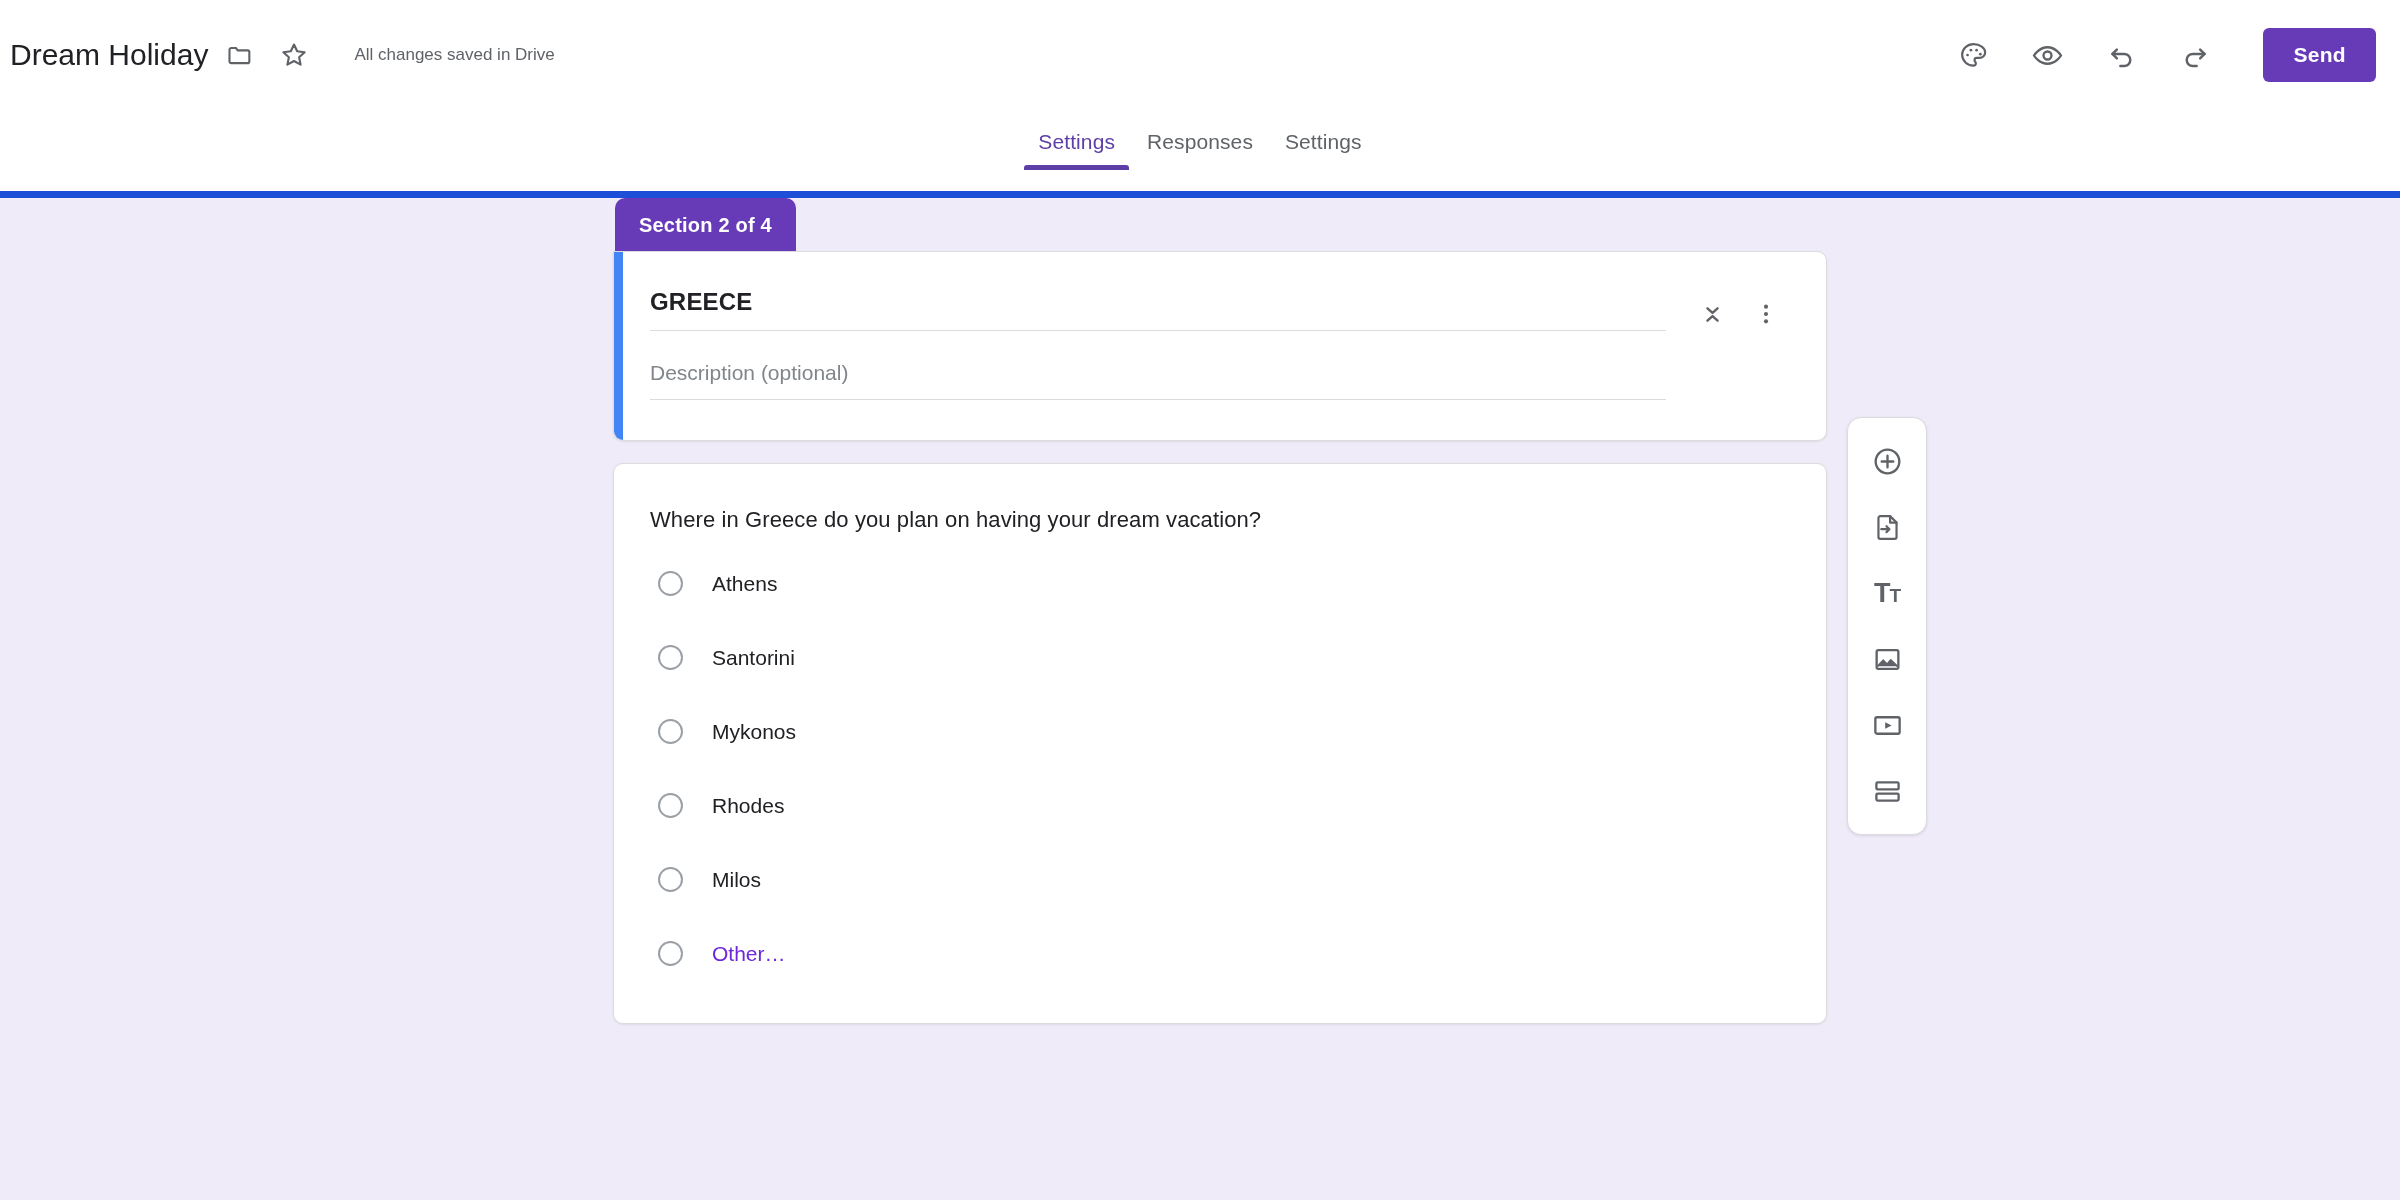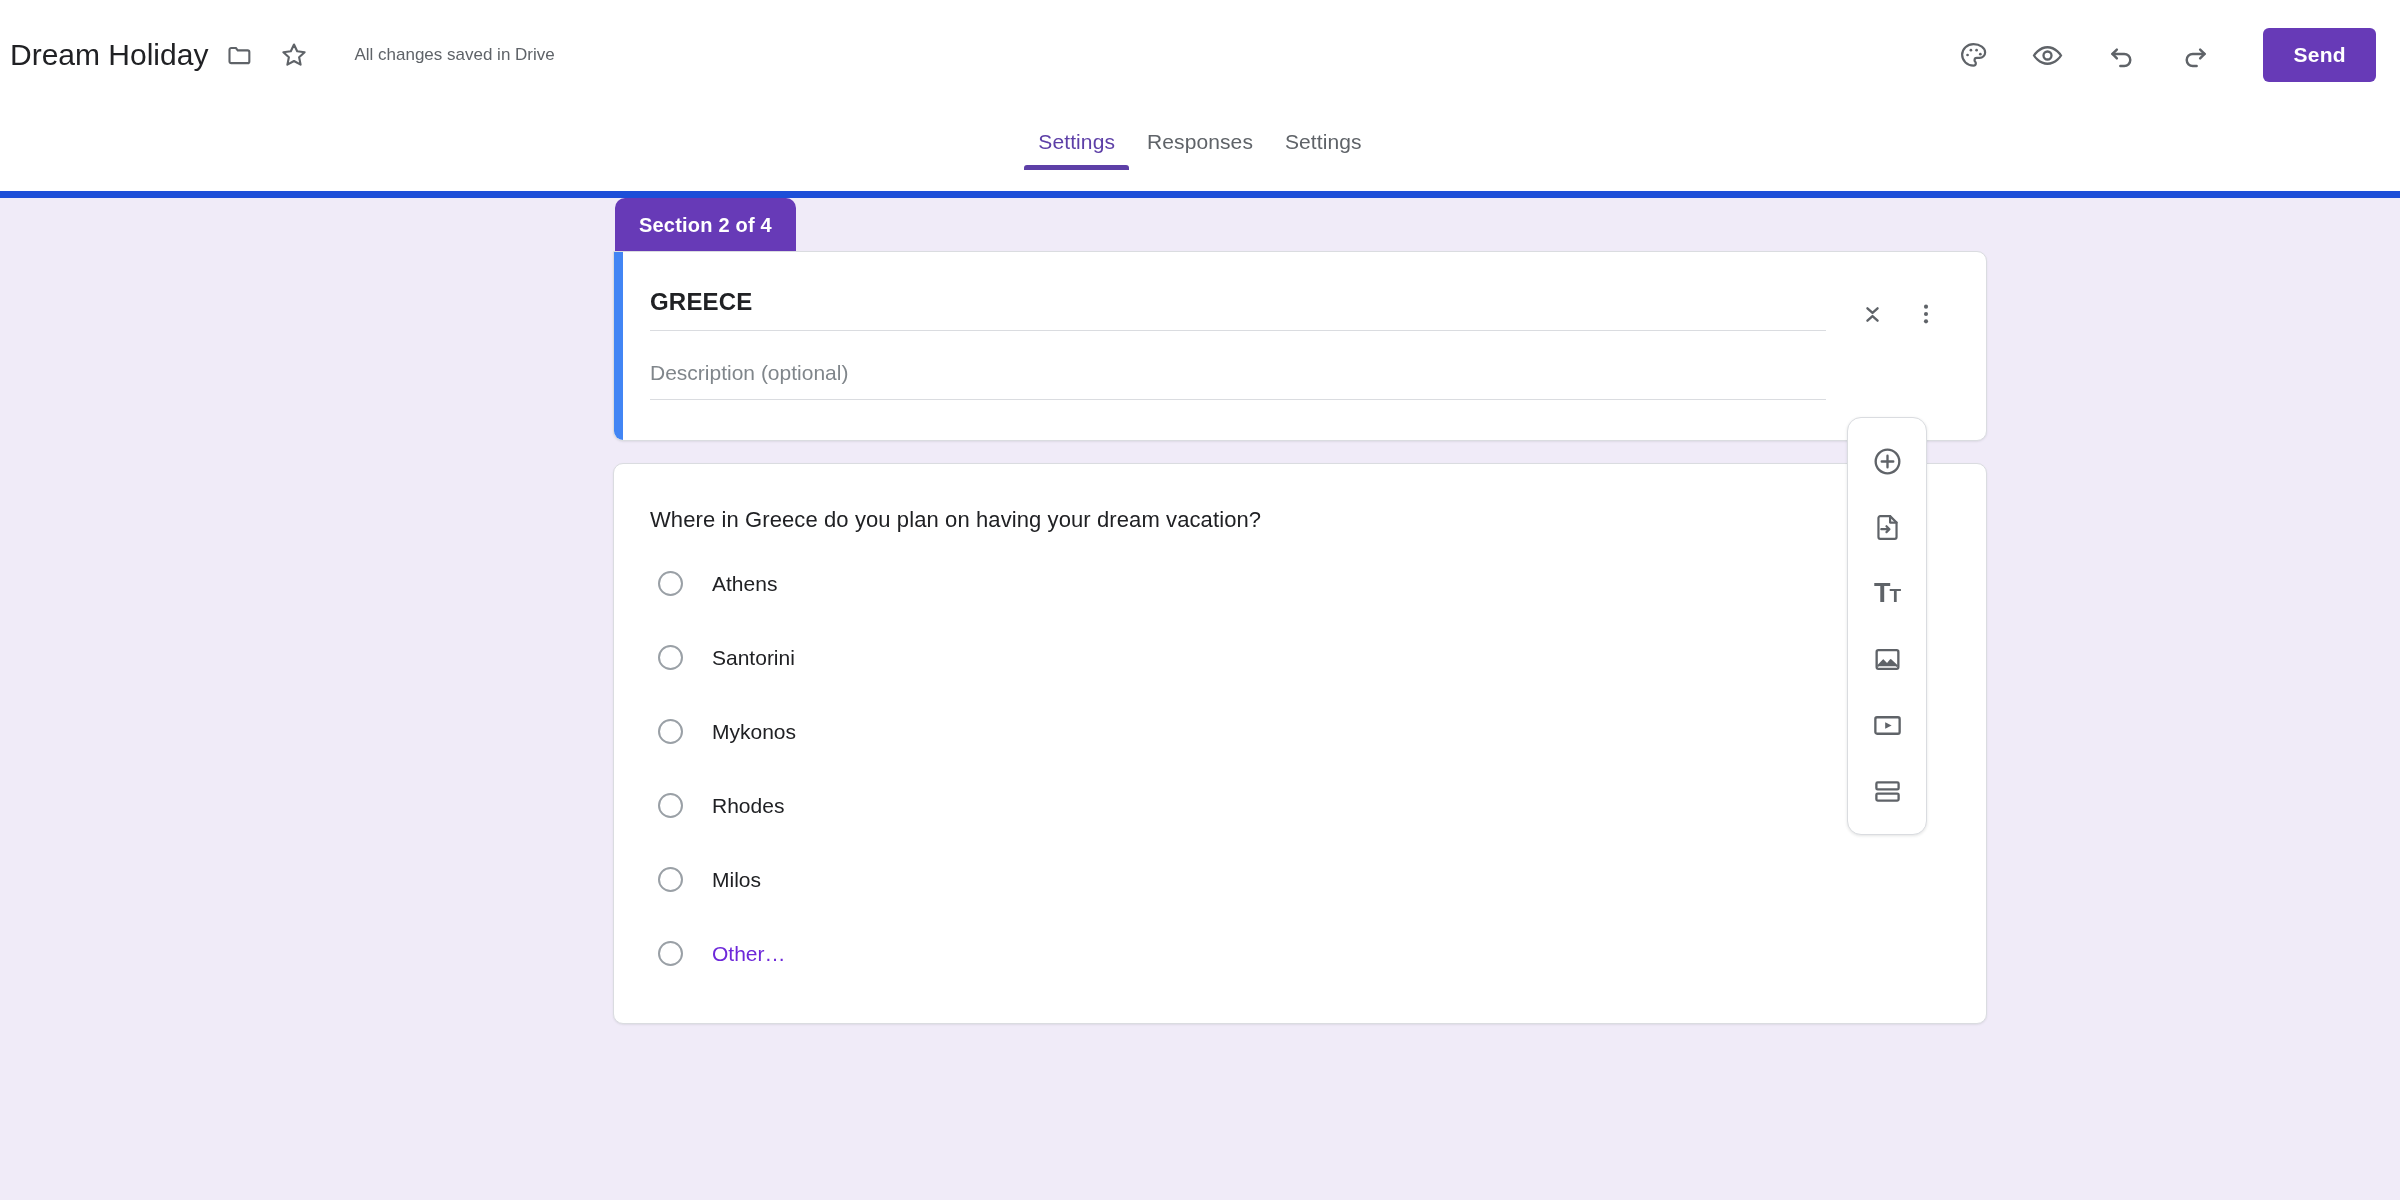--- a/index.html
+++ b/index.html
@@ -128,21 +128,21 @@
     position: relative;
     width: 2400px;
     height: 1030px;
     background: #F0EBF8;
   }
 
   .form-column {
     position: absolute;
     left: 613px;
     top: 0;
-    width: 1374px;
+    width: 1214px;
   }
 
   
   .section-chip {
     display: inline-block;
     background: #673AB7;
     color: #ffffff;
     font-size: 20px;
     font-weight: 700;
     letter-spacing: 0.2px;

